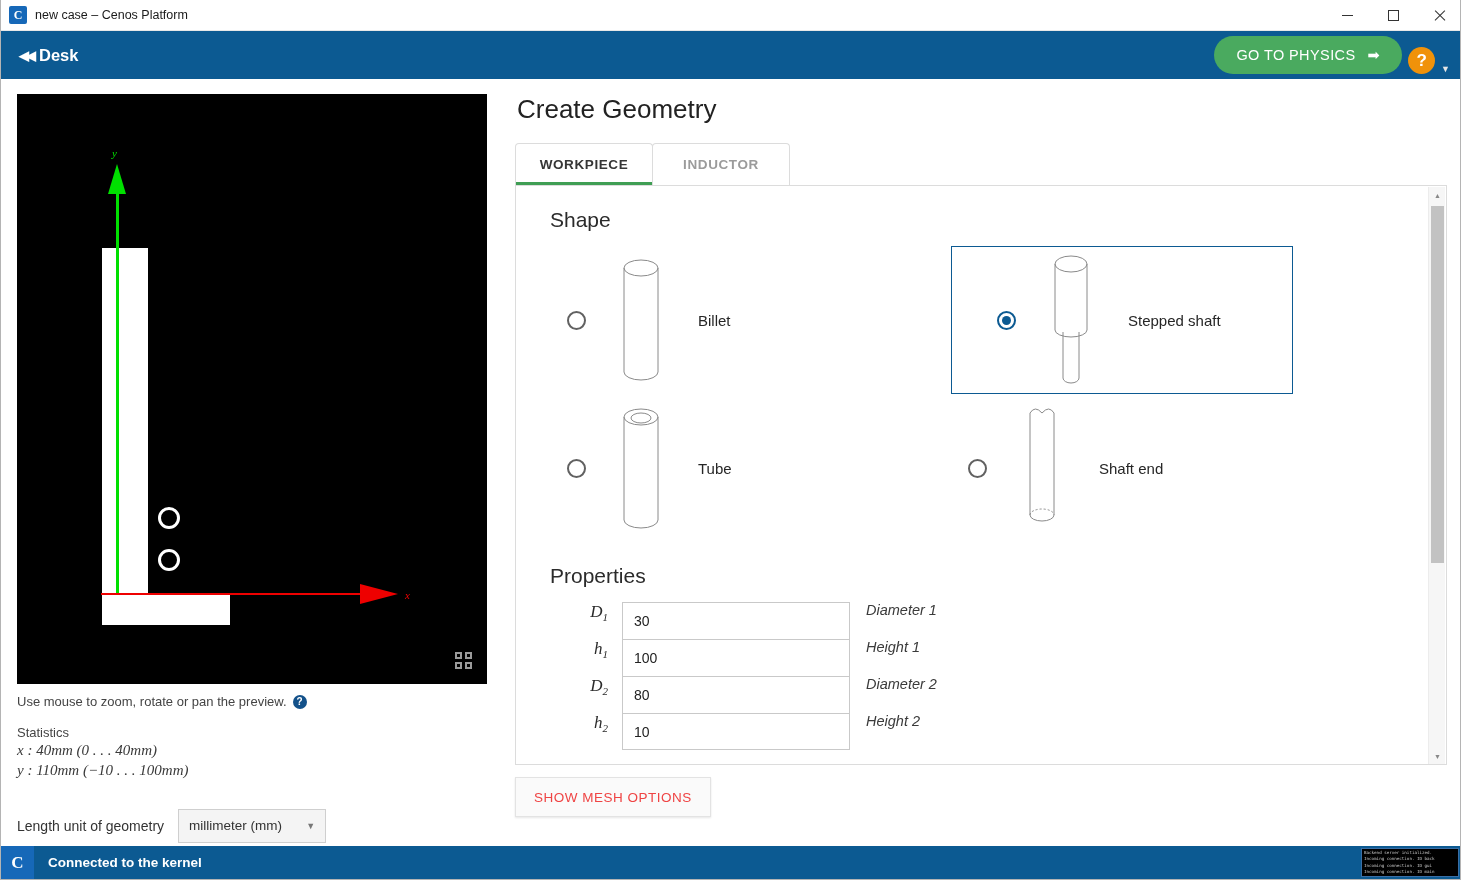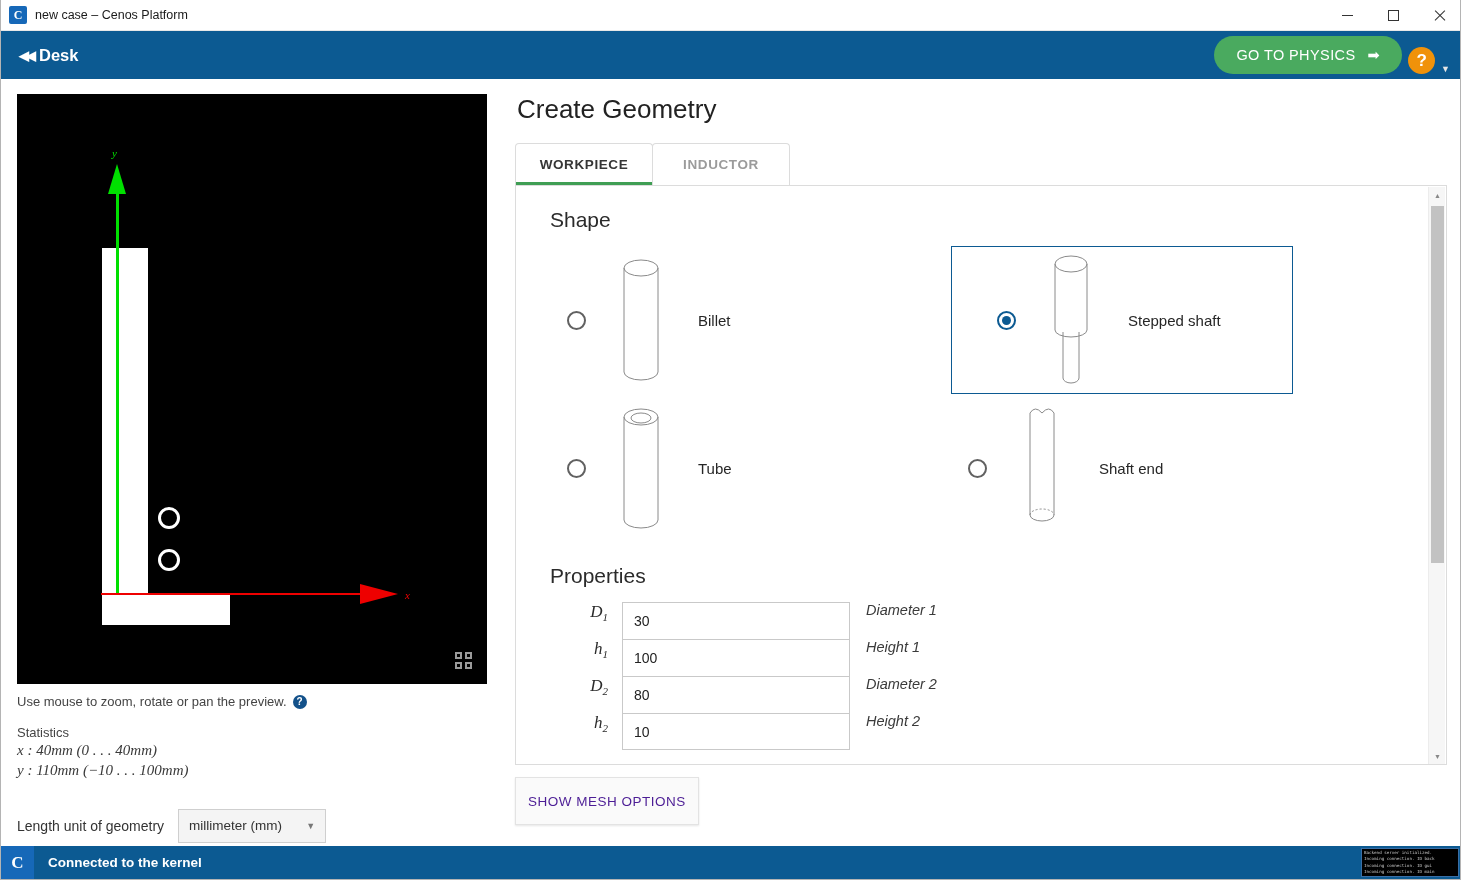--- a/index.html
+++ b/index.html
@@ -275,22 +275,22 @@
   .sbar-thumb {
     position: absolute; top: 19px; left: 2px;
     width: 13px; height: 357px; background: #c2c2c2;
     cursor: pointer;
   }
 
   .mesh-btn-wrap { margin-top: 12px; }
   .mesh-btn {
     background: #fafafa; border: 1px solid #e3e3e3;
     box-shadow: 0 1px 2px rgba(0,0,0,0.10);
-    padding: 0 12px; height: 48px;
-    font-size: 13.5px; letter-spacing: 0.5px; color: #4c1d95;
+    padding: 0 18px; height: 40px;
+    font-size: 13.5px; letter-spacing: 0.5px; color: #ef4444;
     cursor: pointer; font-family: "Liberation Sans", sans-serif;
   }
 
   
   .statusbar {
     position: absolute; left: 0; bottom: 0;
     width: 1461px; height: 33px;
     background: #0c5a92;
     display: flex; align-items: center;
   }

